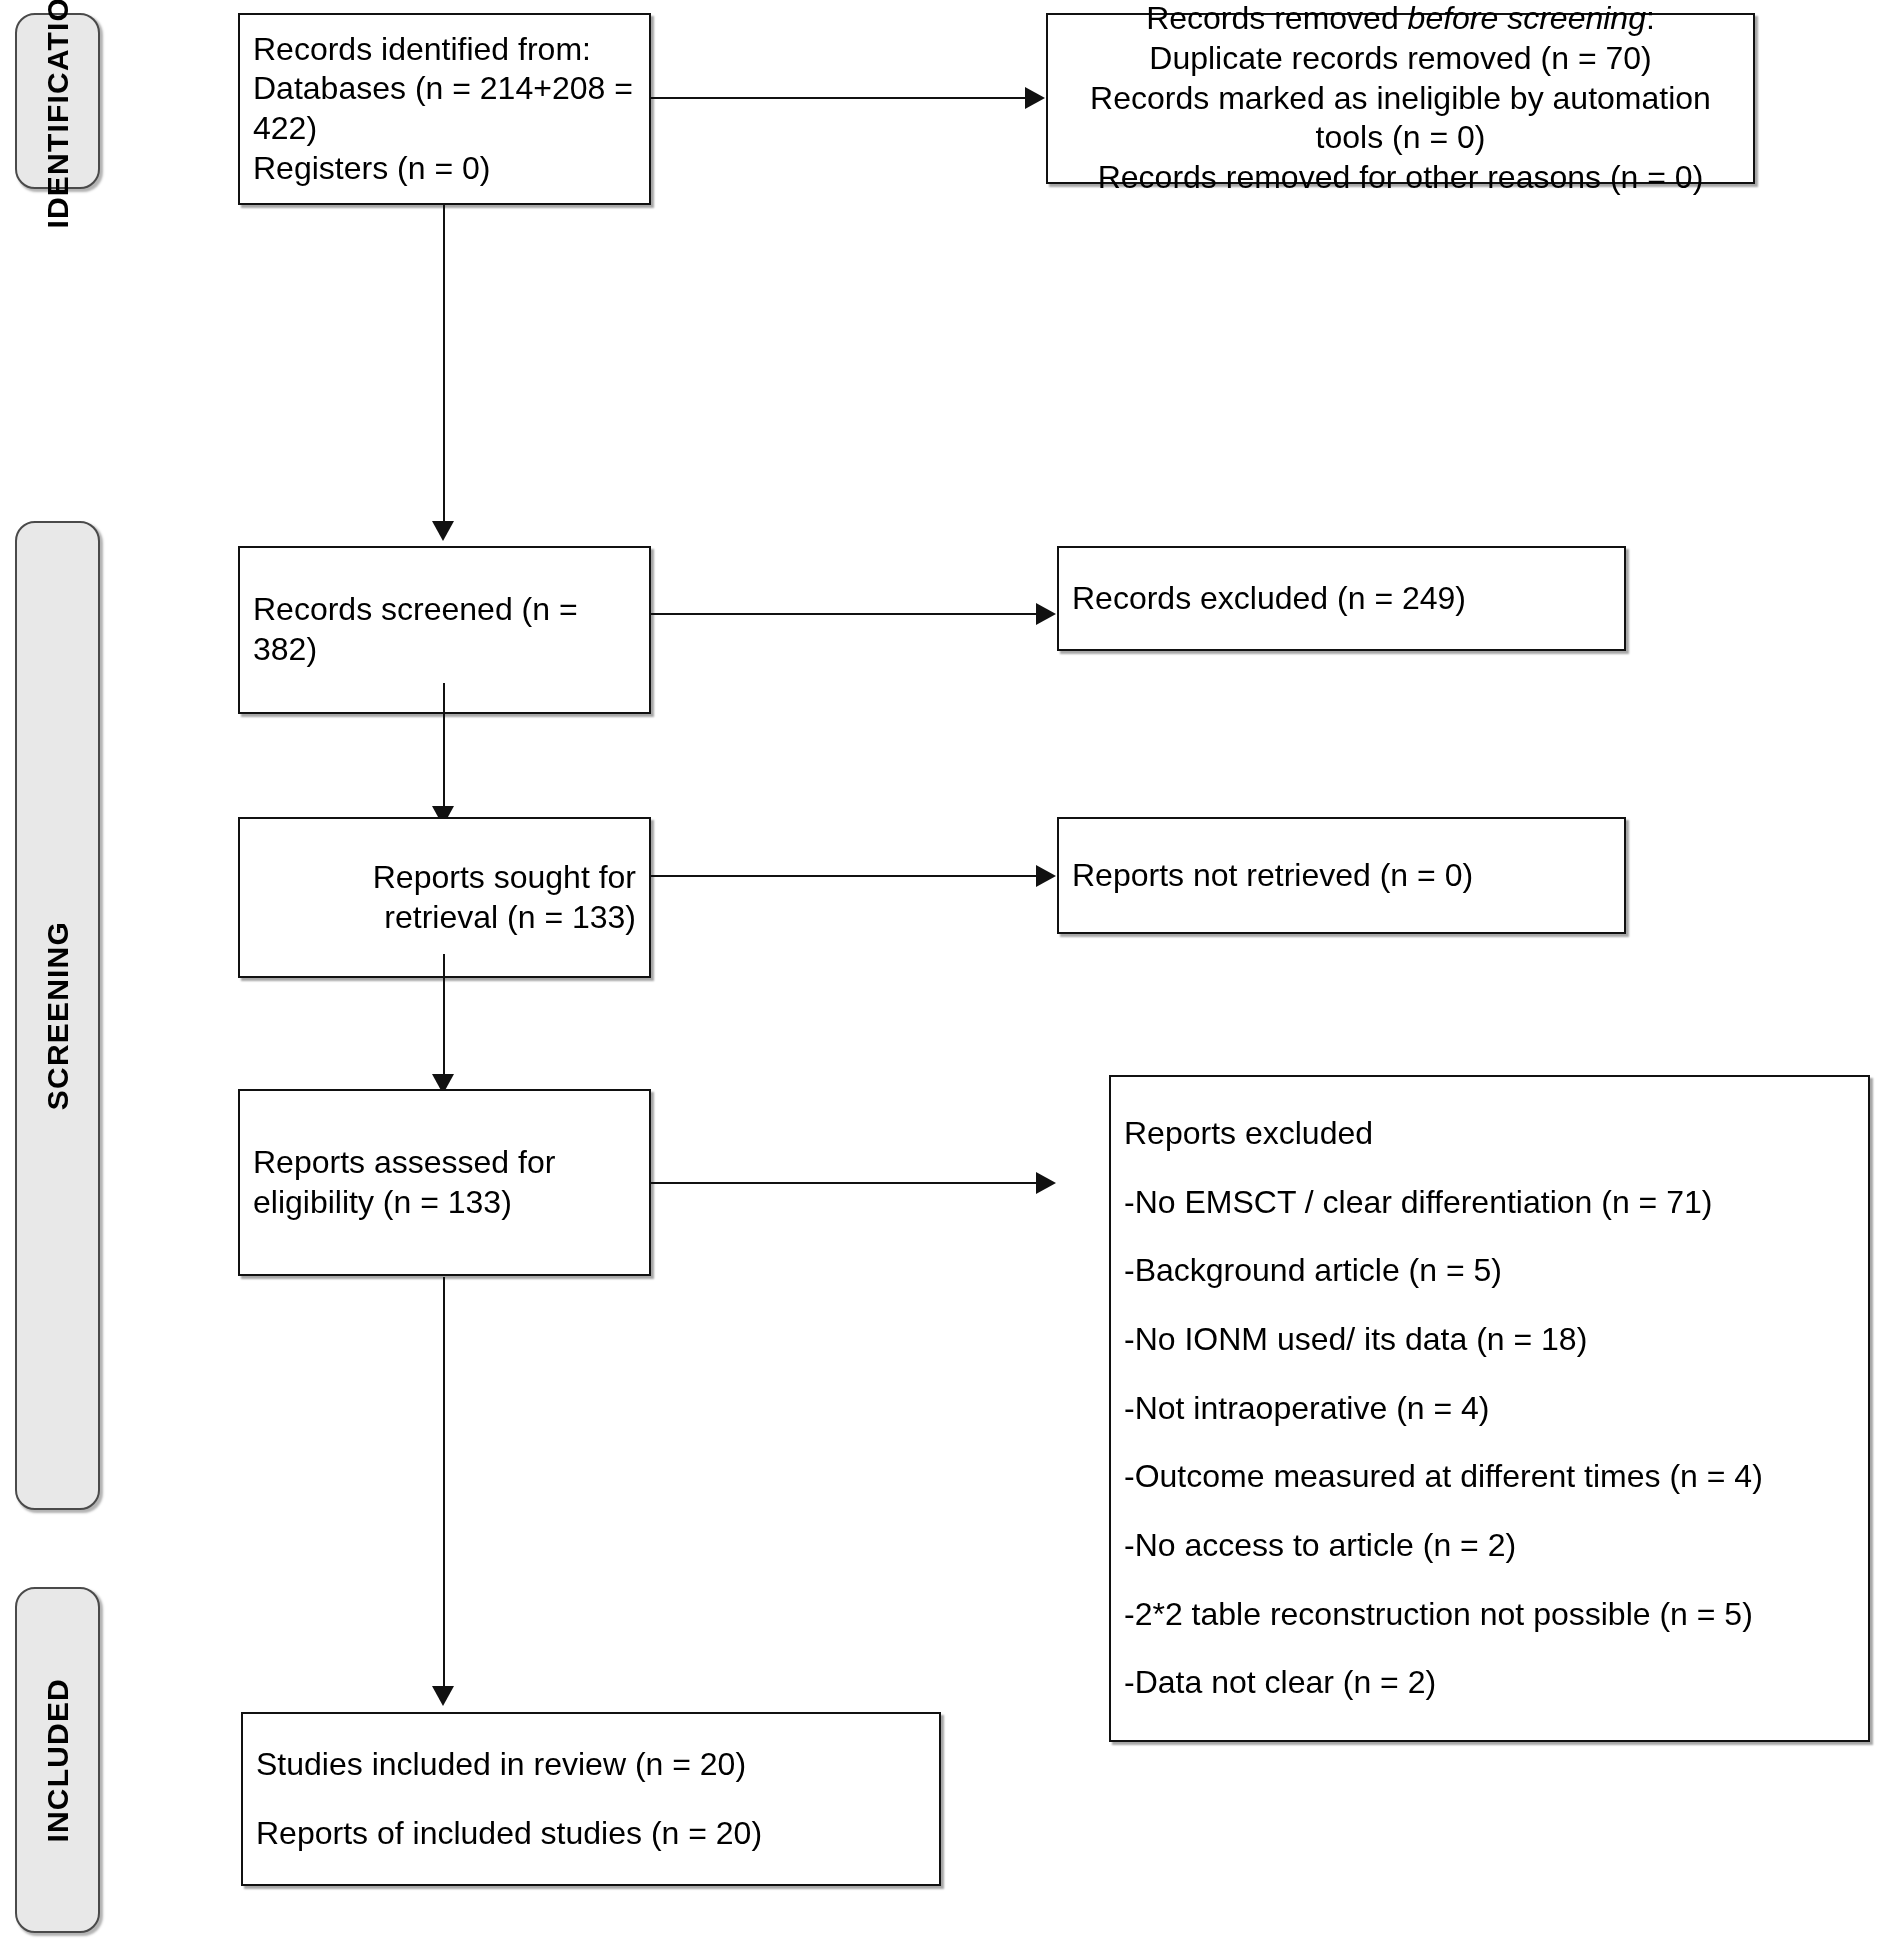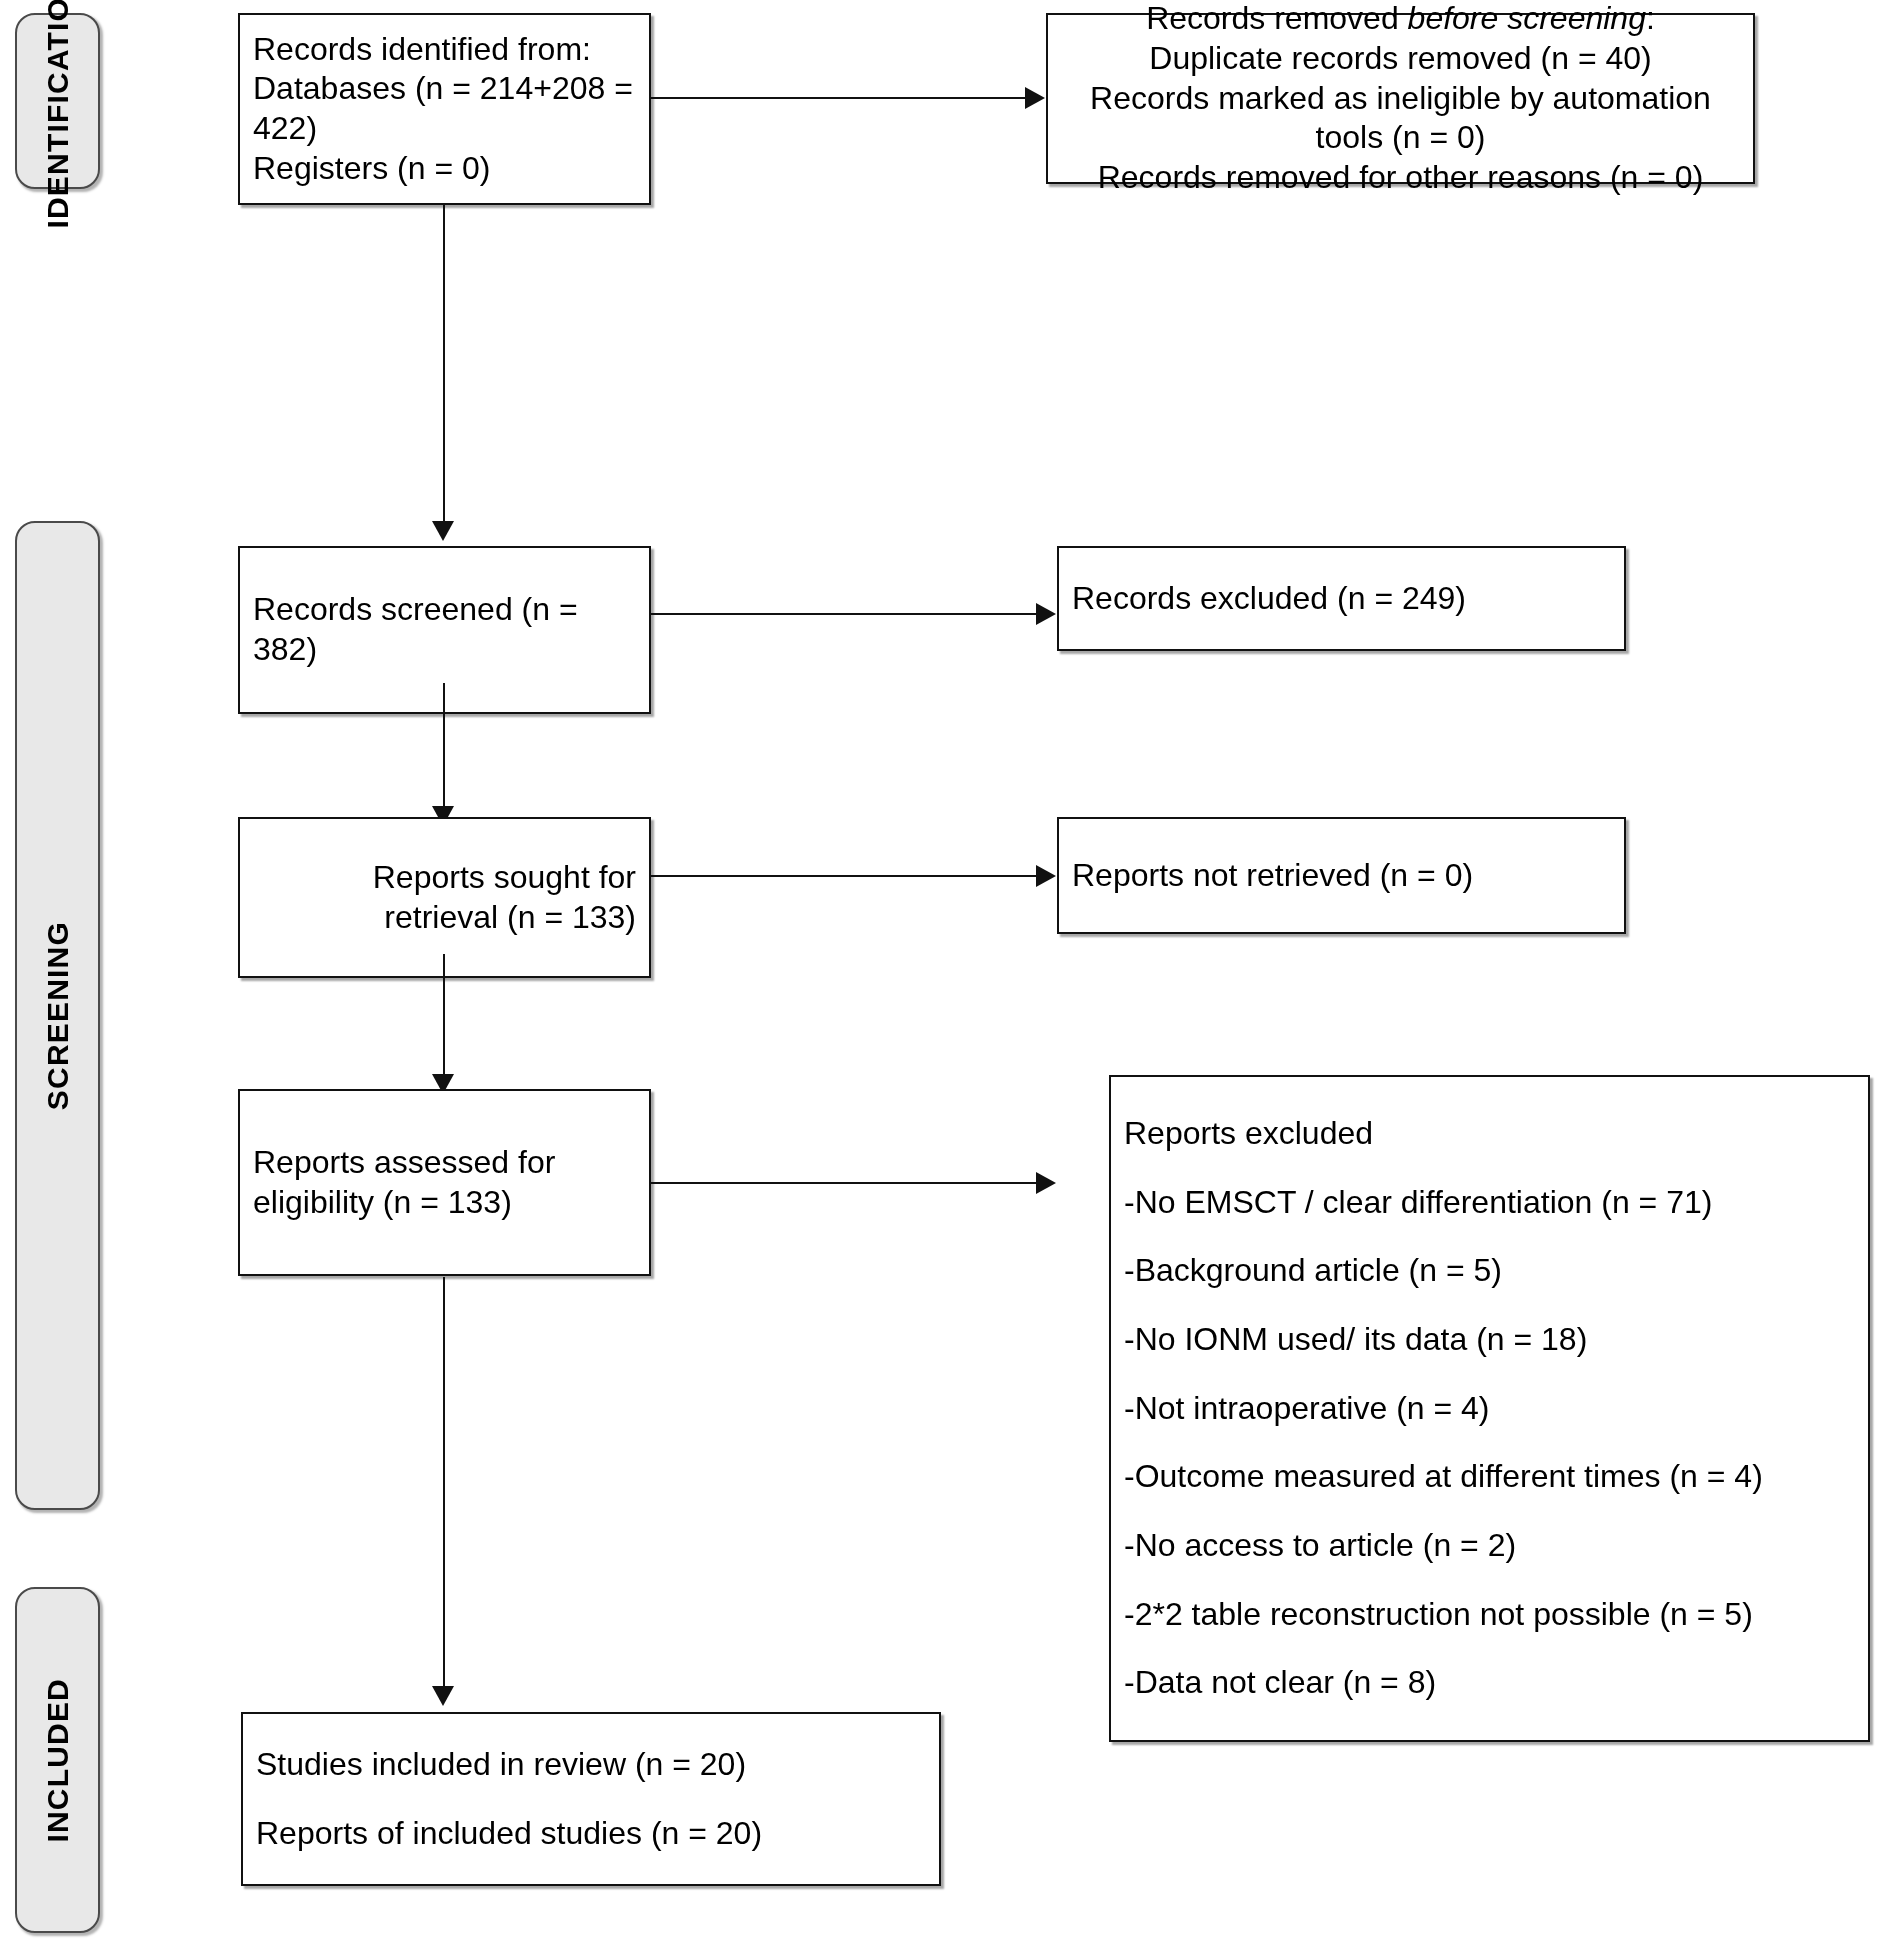--- a/index.html
+++ b/index.html
@@ -113,21 +113,21 @@
     <div class="lines">
       <p>Records identified from:</p>
       <p>Databases (n = 214+208 = 422)</p>
       <p>Registers (n = 0)</p>
     </div>
   </div>
 
   <div class="box" style="left:1046px; top:13px; width:709px; height:171px;text-align:center;">
     <div class="lines">
       <p><span>Records removed </span><em>before screening</em><span>:</span></p>
-      <p>Duplicate records removed (n = 40)</p>
+      <p>Duplicate records removed (n = 70)</p>
       <p>Records marked as ineligible by automation tools (n = 0)</p>
       <p>Records removed for other reasons (n = 0)</p>
     </div>
   </div>
 
   <div class="h-line" style="left:651px; top:97px; width:376px;"></div>
   <div class="arrow-right" style="left:1025px; top:87px;"></div>
 
   <div class="v-line" style="left:443px; top:205px; height:316px;"></div>
   <div class="arrow-down" style="left:432px; top:521px;"></div>
@@ -177,21 +177,21 @@
   <div class="box" style="left:1109px; top:1075px; width:761px; height:667px;">
     <div class="lines">
       <p class="spaced">Reports excluded</p>
       <p class="spaced">-No EMSCT / clear differentiation (n = 71)</p>
       <p class="spaced">-Background article (n = 5)</p>
       <p class="spaced">-No IONM used/ its data (n = 18)</p>
       <p class="spaced">-Not intraoperative (n = 4)</p>
       <p class="spaced">-Outcome measured at different times (n = 4)</p>
       <p class="spaced">-No access to article (n = 2)</p>
       <p class="spaced">-2*2 table reconstruction not possible (n = 5)</p>
-      <p class="spaced">-Data not clear (n = 8)</p>
+      <p class="spaced">-Data not clear (n = 2)</p>
     </div>
   </div>
 
   <div class="h-line" style="left:651px; top:1182px; width:386px;"></div>
   <div class="arrow-right" style="left:1036px; top:1172px;"></div>
 
   <div class="v-line" style="left:443px; top:1277px; height:410px;"></div>
   <div class="arrow-down" style="left:432px; top:1686px;"></div>
 
   <div class="box" style="left:241px; top:1712px; width:700px; height:174px;">

